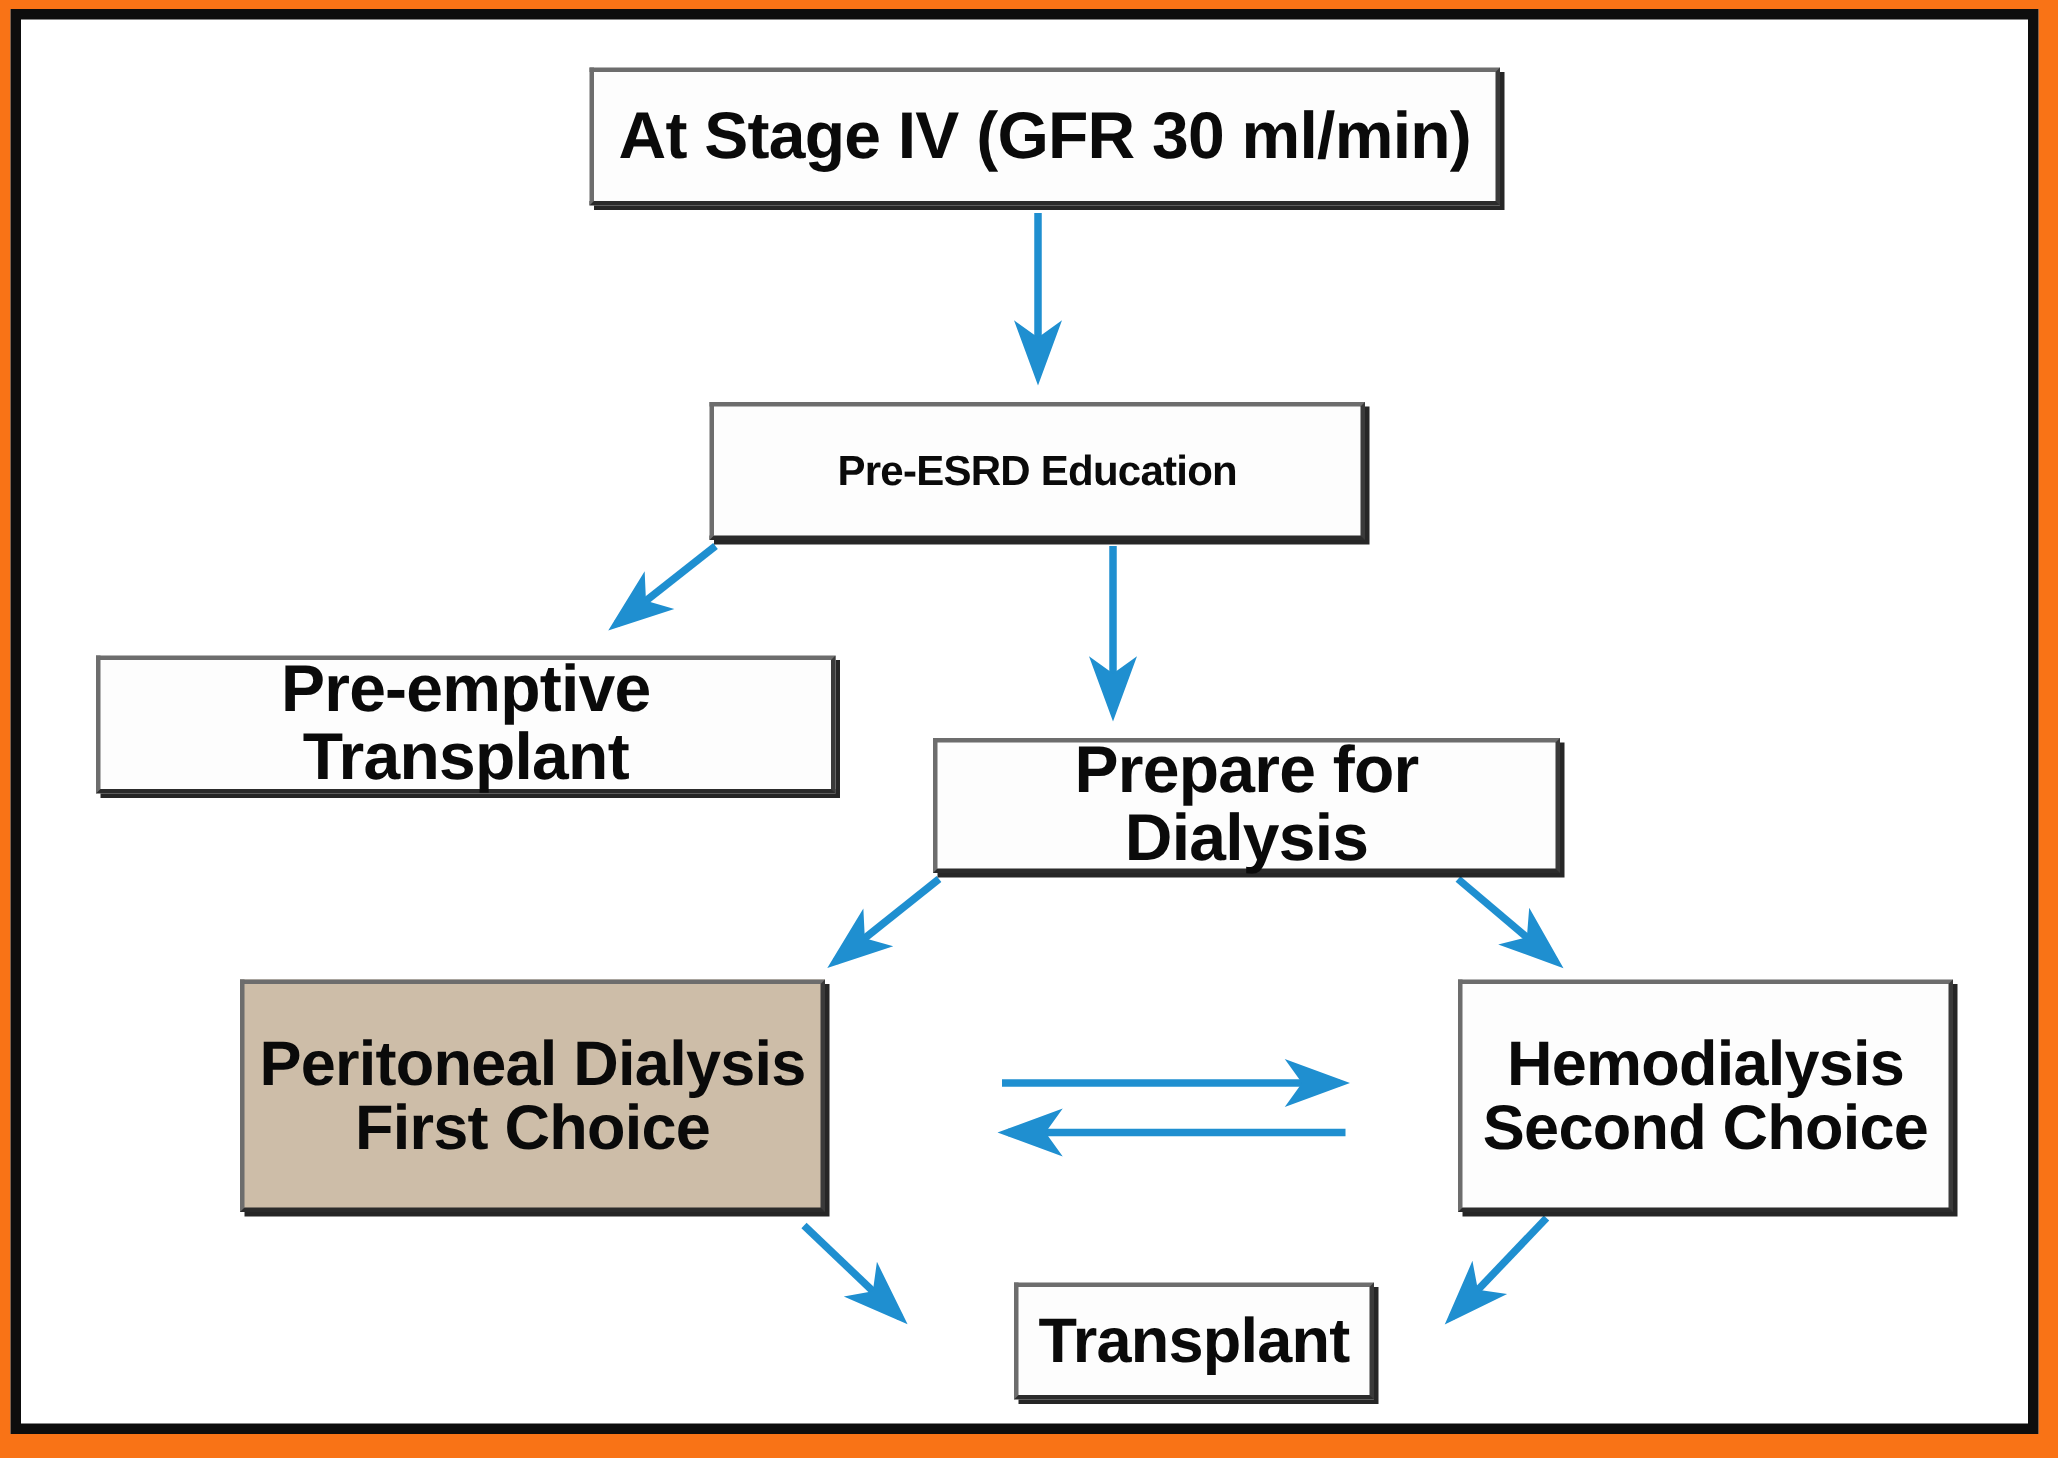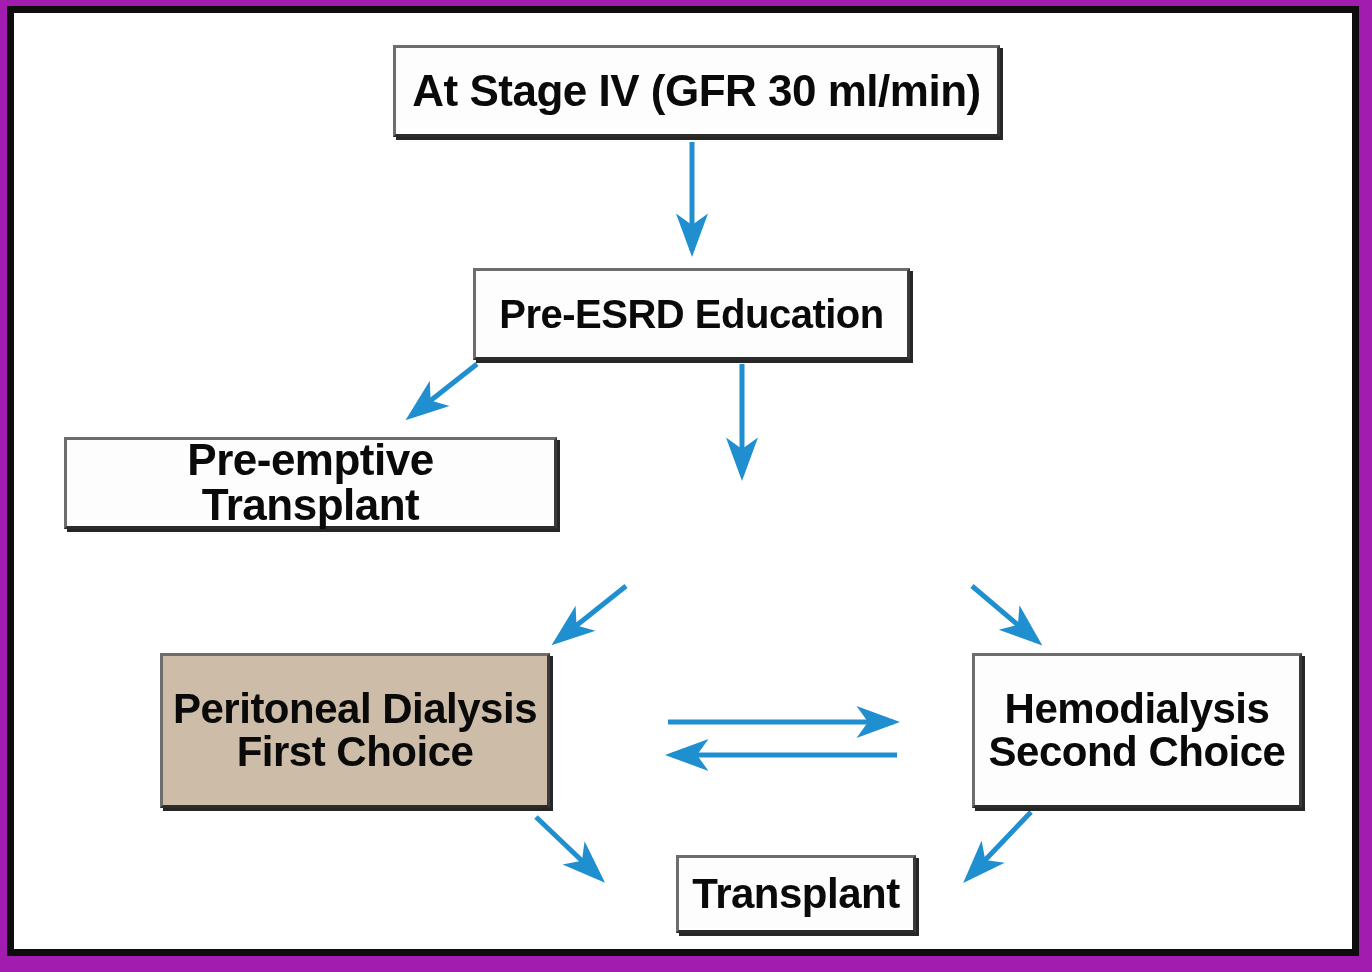--- a/index.html
+++ b/index.html
@@ -11,21 +11,21 @@
     width: 1372px;
     height: 972px;
     font-family: "Liberation Sans", sans-serif;
     overflow: hidden;
   }
 
   #figure {
     position: relative;
     width: 1372px;
     height: 972px;
-    background: #a21caf;
+    background: #f97316;
   }
 
   
   #frame {
     position: absolute;
     left: 7px;
     top: 6px;
     width: 1352px;
     height: 950px;
     border: 7px solid #0d0d0d;
@@ -67,21 +67,21 @@
     white-space: pre-line;
     padding: 0 10px;
   }
 
   .node.shaded {
     background: #cdbda8;
   }
 
   
   #node-stage4      { left: 393px; top: 45px;  width: 607px; height: 92px;  font-size: 44px; }
-  #node-education   { left: 473px; top: 268px; width: 437px; height: 92px;  font-size: 40px; }
+  #node-education   { left: 473px; top: 268px; width: 437px; height: 92px;  font-size: 28px; }
   #node-preemptive  { left: 64px;  top: 437px; width: 493px; height: 92px;  font-size: 44px; }
   #node-prepare     { left: 622px; top: 492px; width: 418px; height: 90px;  font-size: 44px; }
   #node-pd          { left: 160px; top: 653px; width: 390px; height: 155px; font-size: 42px; }
   #node-hd          { left: 972px; top: 653px; width: 330px; height: 155px; font-size: 42px; }
   #node-transplant  { left: 676px; top: 855px; width: 240px; height: 78px;  font-size: 42px; }
 
   .svg-layer {
     position: absolute;
     left: 0; top: 0;
     width: 1372px;
@@ -148,20 +148,23 @@
     </div>
 
     <div class="node" id="node-education">
       <span class="txt">Pre-ESRD Education</span>
     </div>
 
     <div class="node" id="node-preemptive">
       <span class="txt">Pre-emptive Transplant</span>
     </div>
 
+    <div class="node" id="node-prepare">
+      <span class="txt">Prepare for Dialysis</span>
+    </div>
 
     <div class="node shaded" id="node-pd">
       <span class="txt">Peritoneal Dialysis
 First Choice</span>
     </div>
 
     <div class="node" id="node-hd">
       <span class="txt">Hemodialysis
 Second Choice</span>
     </div>

